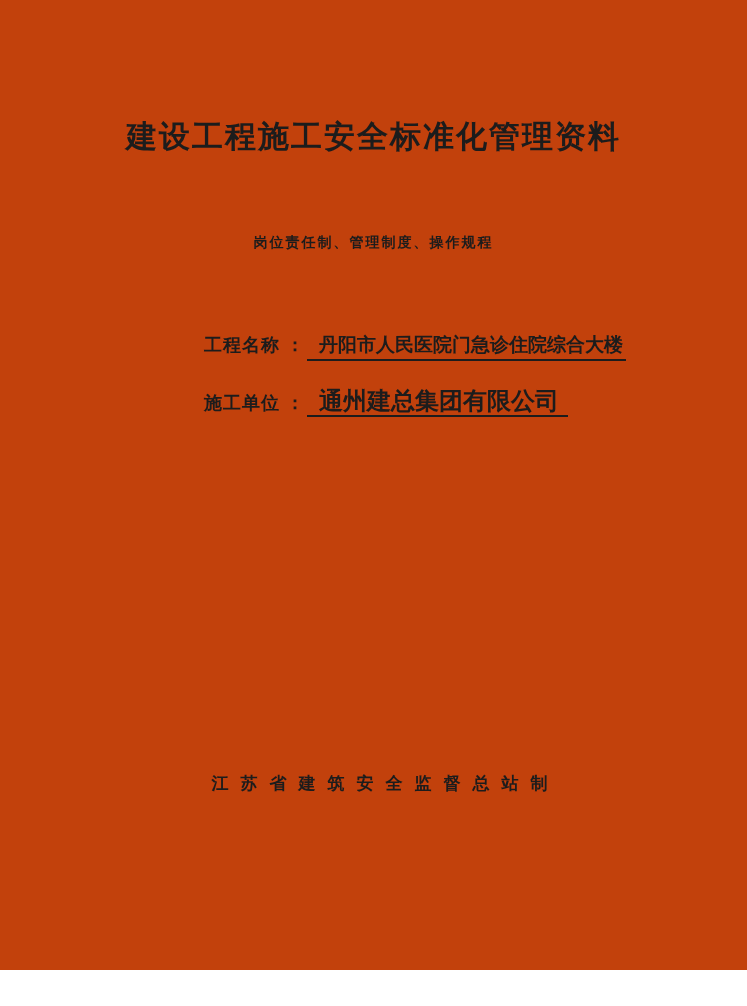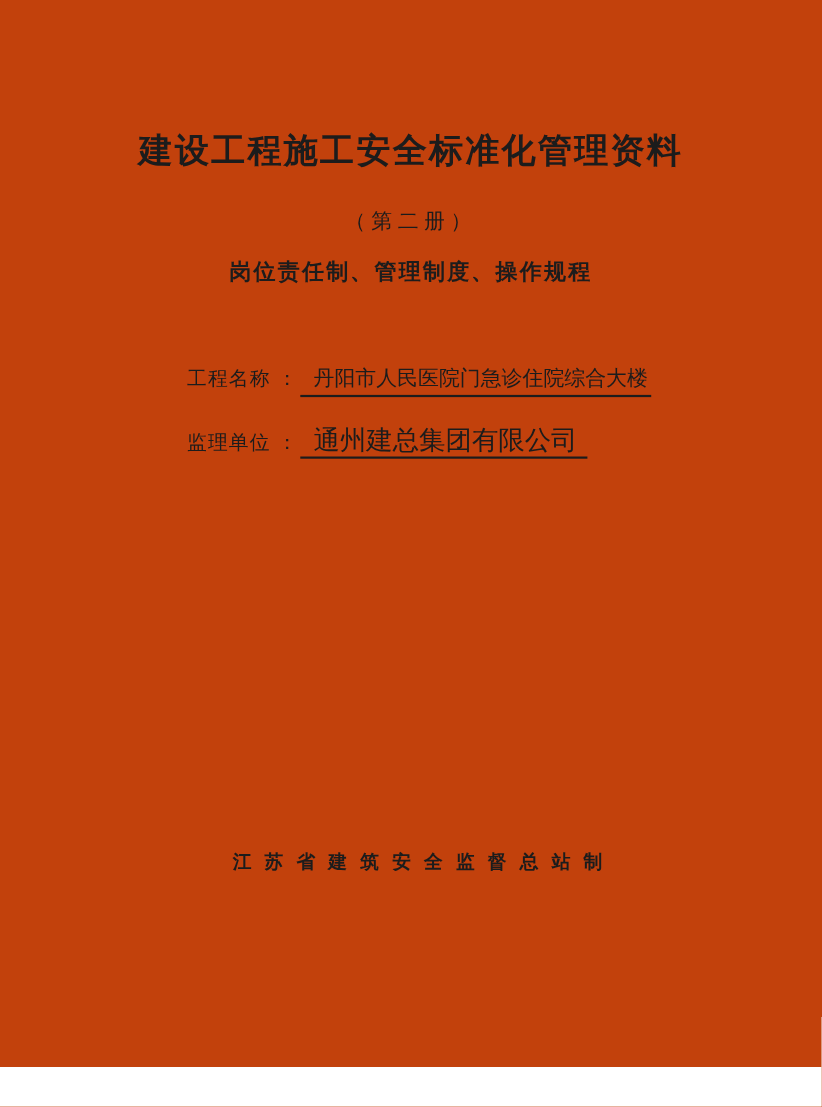--- a/index.html
+++ b/index.html
@@ -40,37 +40,38 @@
     font-weight: 500;
     letter-spacing: 5px;
     white-space: nowrap;
   }
   .subtitle {
     position: absolute;
     top: 234px;
     left: 0;
     width: 100%;
     text-align: center;
-    font-size: 20px;
+    font-size: 14px;
     font-weight: bold;
     letter-spacing: 2px;
     white-space: nowrap;
   }
   .fields {
     position: absolute;
     top: 332px;
     left: 170px;
   }
   .field-row {
     height: 25px;
     line-height: 25px;
     margin-bottom: 31px;
     font-size: 18px;
-    font-weight: normal;
+    font-weight: bold;
     white-space: nowrap;
+    margin-left: 34px;
   }
   .field-label {
     display: inline-block;
     letter-spacing: 1px;
   }
   .field-value {
     display: inline-block;
     border-bottom: 2px solid #1c1c1c;
     padding-bottom: 2px;
     margin-left: 2px;
@@ -93,33 +94,32 @@
     margin-left: 12px;
   }
 </style>
 </head>
 <body>
 
 <div class="page">
 
   <h1 class="doc-title">建设工程施工安全标准化管理资料</h1>
 
-  <div class="volume">（第二册）</div>
 
   <div class="subtitle">岗位责任制、管理制度、操作规程</div>
 
   <div class="fields">
 
     <div class="field-row">
       <span class="field-label">工程名称 ：</span><span class="field-value u1">丹阳市人民医院门急诊住院综合大楼</span>
     </div>
 
 
     <div class="field-row">
-      <span class="field-label">监理单位 ：</span><span class="field-value u3">通州建总集团有限公司</span>
+      <span class="field-label">施工单位 ：</span><span class="field-value u3">通州建总集团有限公司</span>
     </div>
 
 
   </div>
 
   <div class="issuer">江苏省建筑安全监督总站制</div>
 
 </div>
 
 </body></html>

